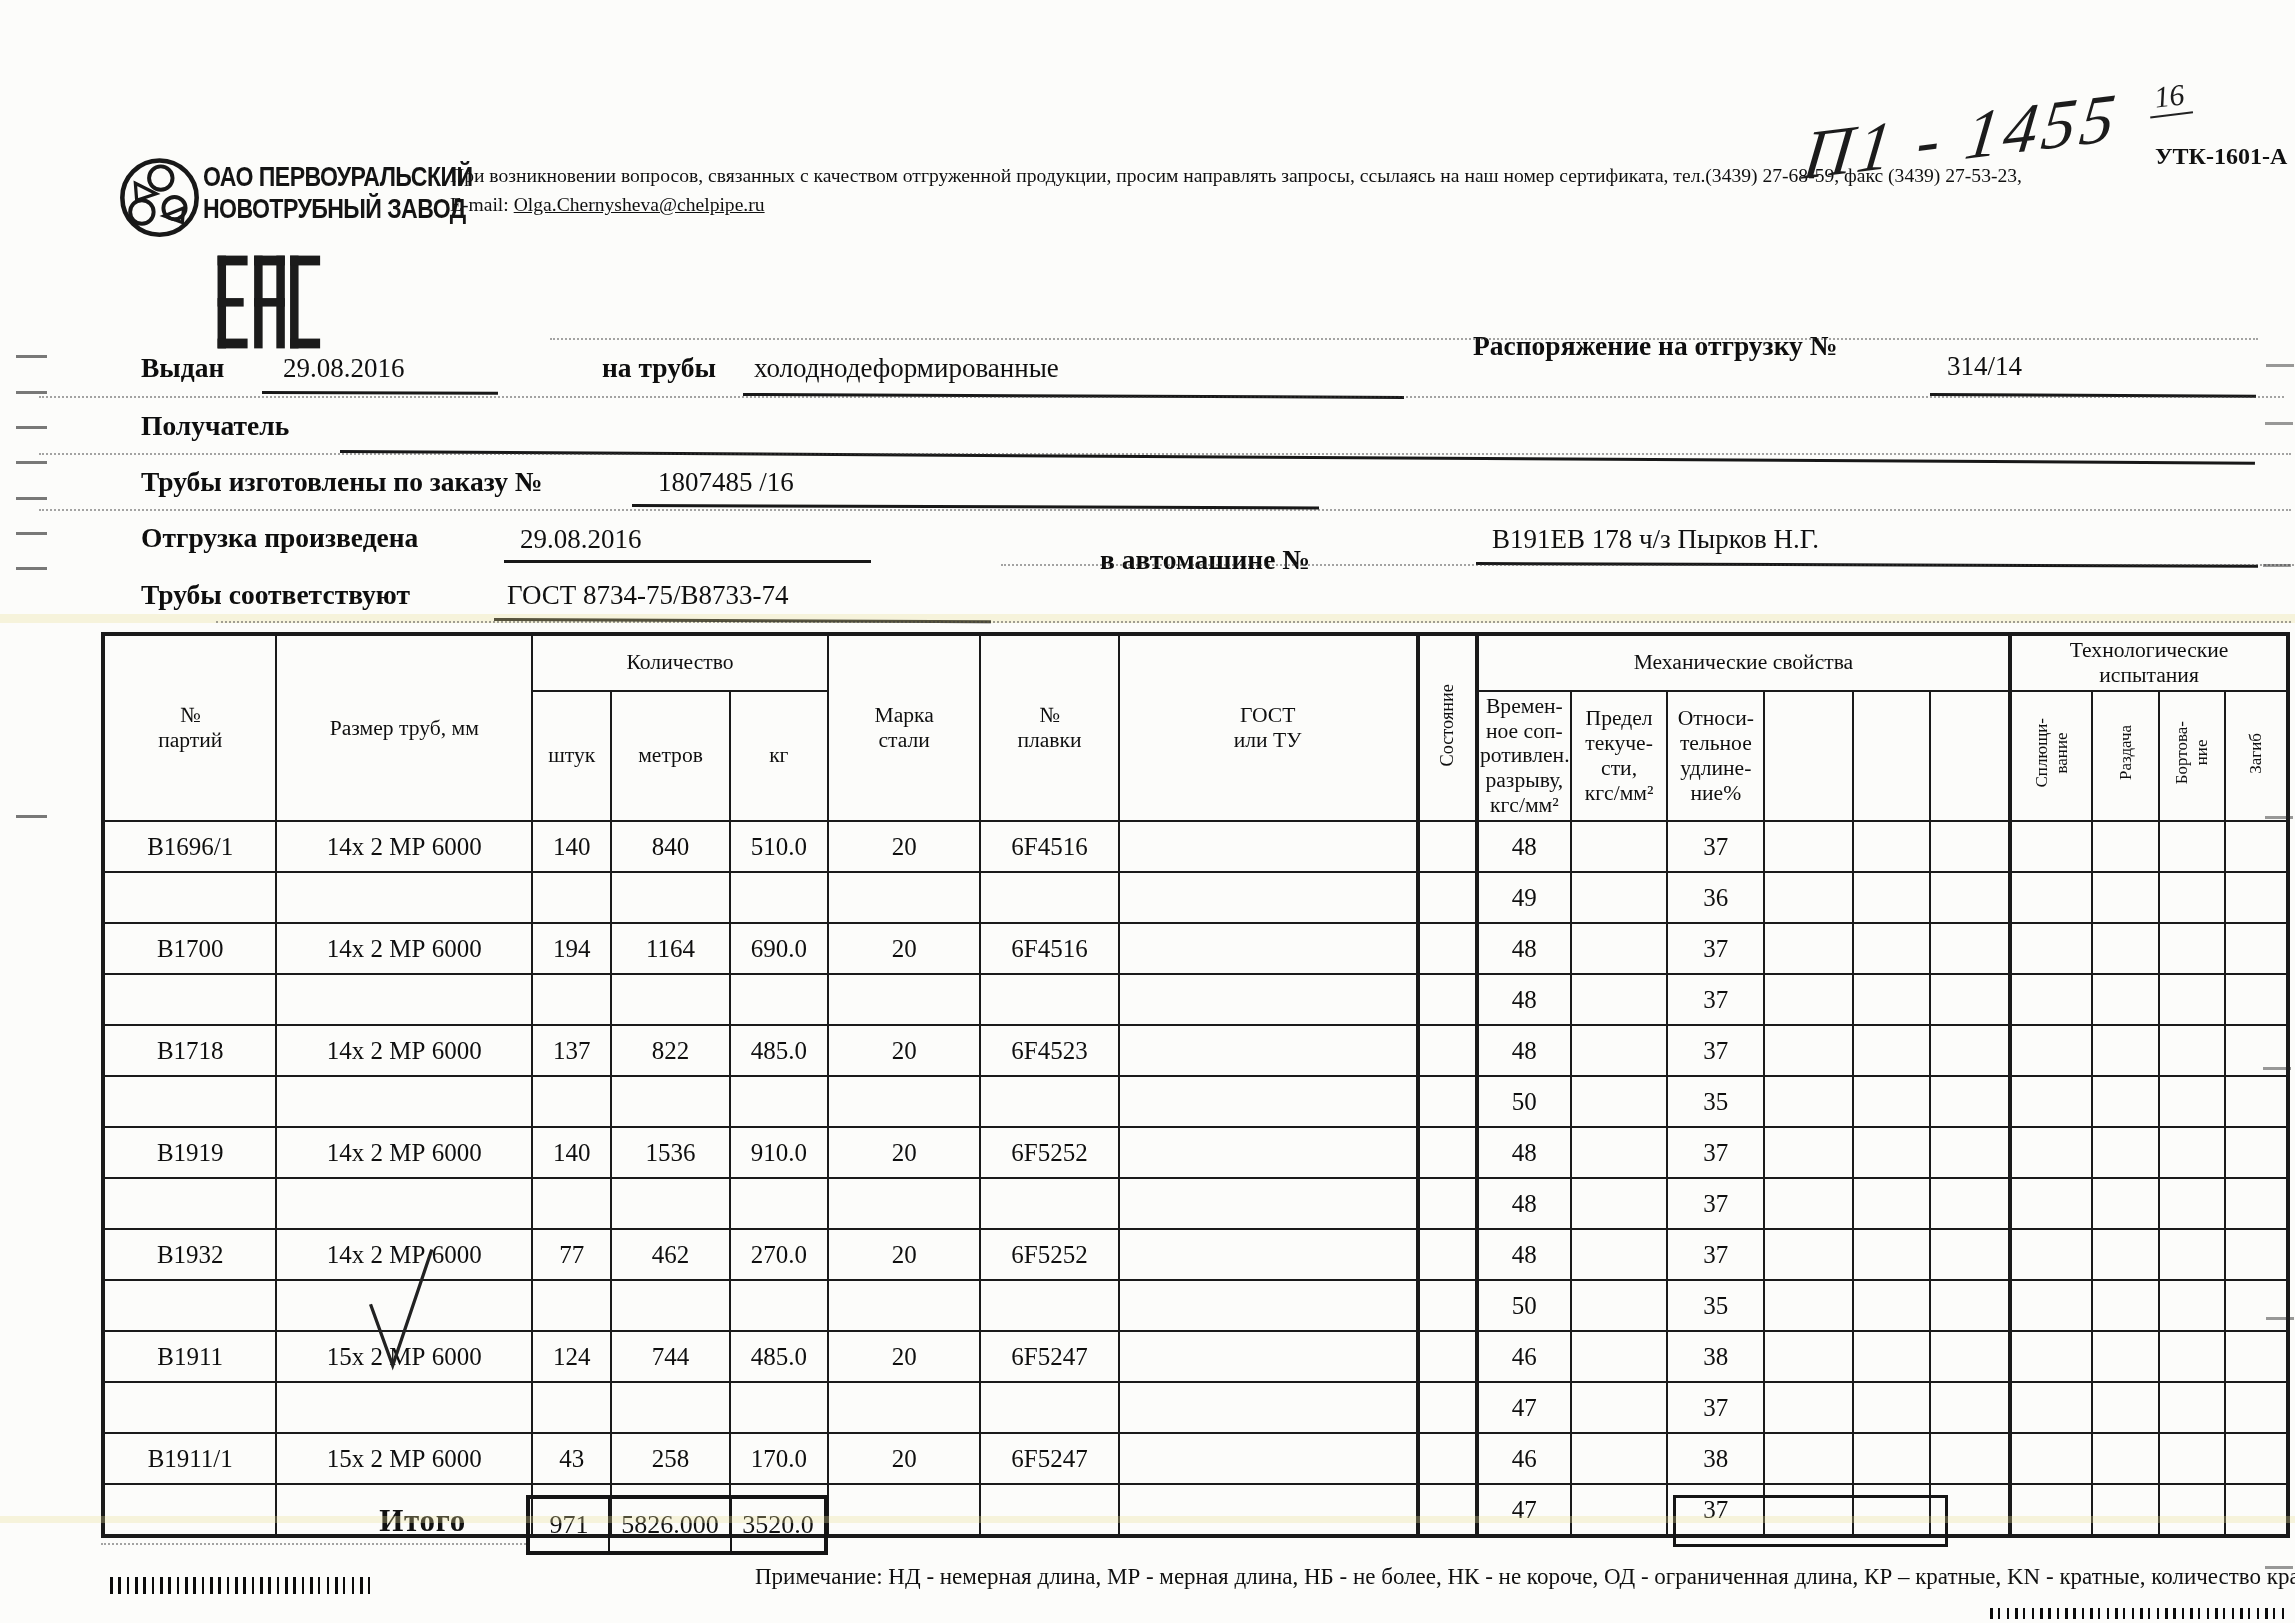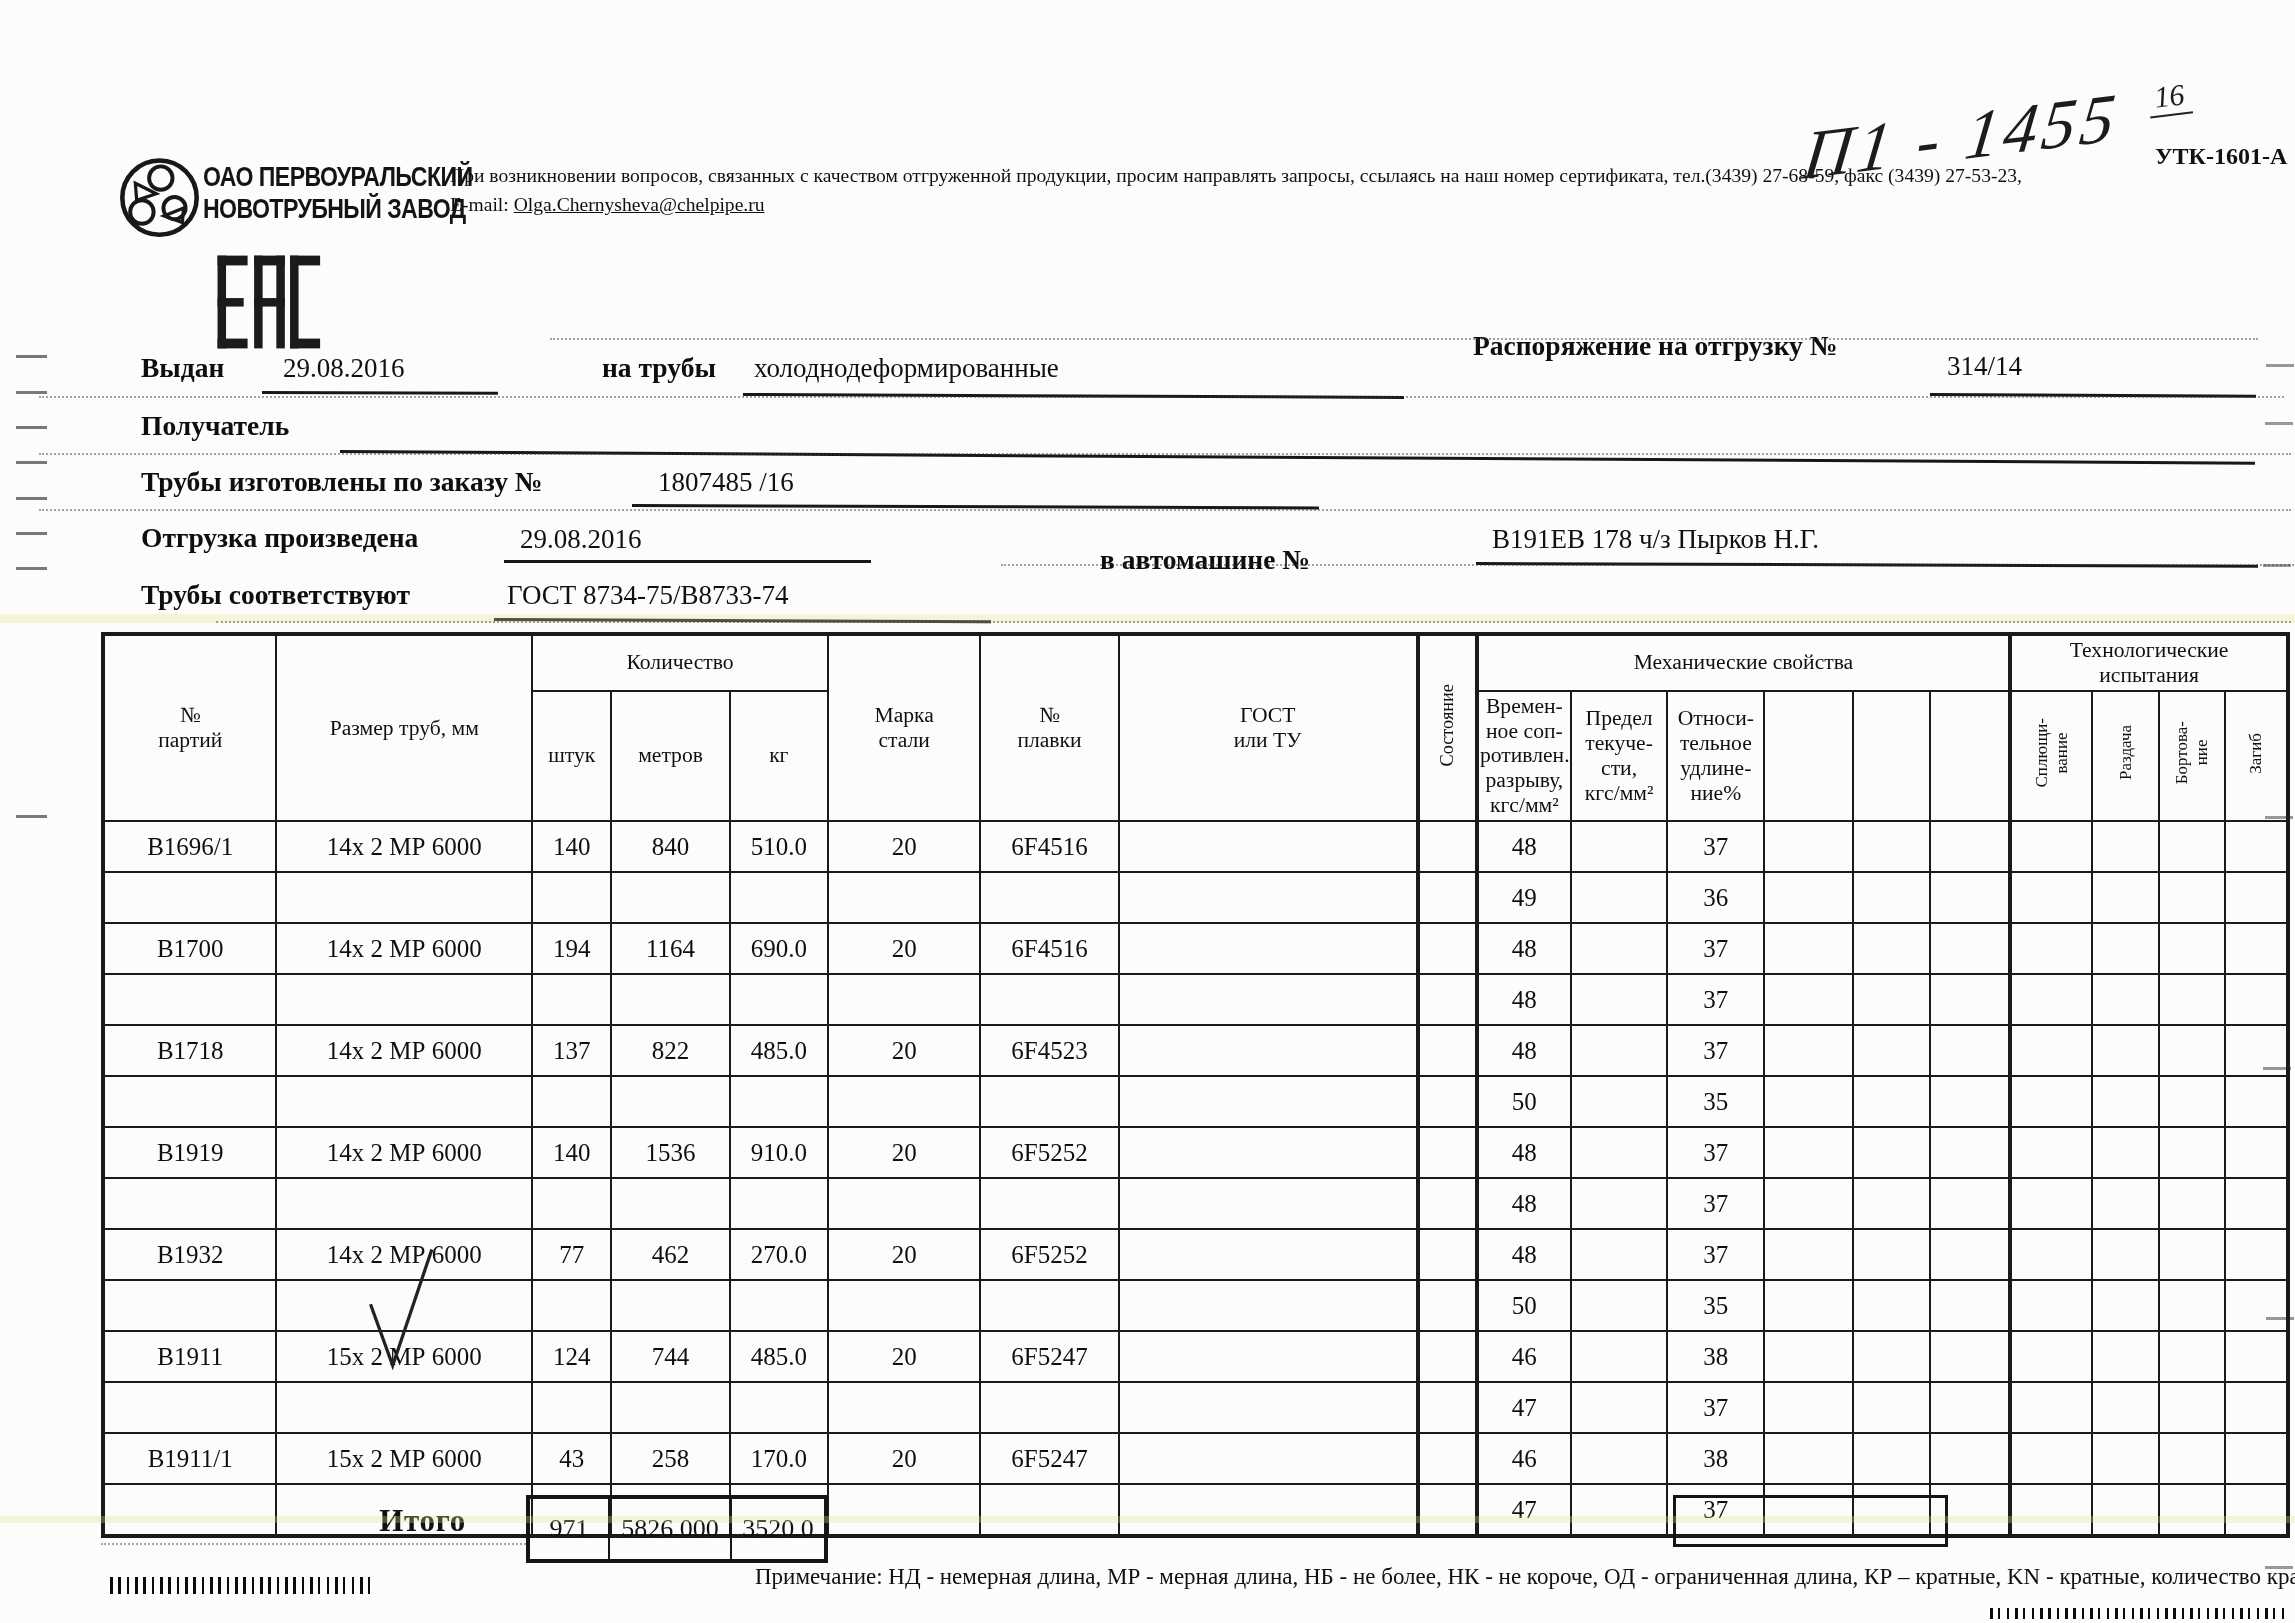--- a/index.html
+++ b/index.html
@@ -58,21 +58,21 @@
   th.small2{font-size:19.6px;}
   .bl{border-left:4.6px solid #1a1a1a !important;}
   .rot{
     writing-mode:vertical-rl; transform:rotate(180deg);
     white-space:pre-line; font-size:18.3px; line-height:1.15; display:inline-block;
   }
   .rot.small{font-size:17px;}
   td.c-size{font-size:23.6px;}
   
   .total-label{position:absolute; left:344px; top:1503px; width:157px; text-align:center; font-weight:bold; font-size:31px; letter-spacing:0.7px;}
-  .totals-box{position:absolute; left:526px; top:1495px; width:302px; height:68px; border:4.6px solid #151515; display:flex; box-sizing:border-box; background:transparent;}
+  .totals-box{position:absolute; left:526px; top:1495px; width:302px; height:60px; border:4.6px solid #151515; display:flex; box-sizing:border-box; background:transparent;}
   .totals-box .tc{display:flex; align-items:center; justify-content:center; font-size:26px; border-right:2.6px solid #151515; box-sizing:border-box;}
   .totals-box .tc:last-child{border-right:none;}
   .tc.w1{width:80px;} .tc.w2{width:122px;} .tc.w3{width:92px; flex:1;}
   .stub-box{position:absolute; left:1673px; top:1495px; width:275px; height:52px; border:3.9px solid #151515; box-sizing:border-box;}
   .note{position:absolute; left:755px; top:1564px; font-size:23px; white-space:nowrap; color:#101010;}
   
   .bc{position:absolute; background:repeating-linear-gradient(90deg,#0b0b0b 0 3.3px,transparent 3.3px 7.9px,#0b0b0b 7.9px 10.5px,transparent 10.5px 17px,#0b0b0b 17px 19px,transparent 19px 25px);}
   .bc1{left:110px; top:1577px; width:262px; height:17px;}
   .bc2{left:1990px; top:1608px; width:295px; height:11px;}
   .check{position:absolute; left:364px; top:1244px;}

